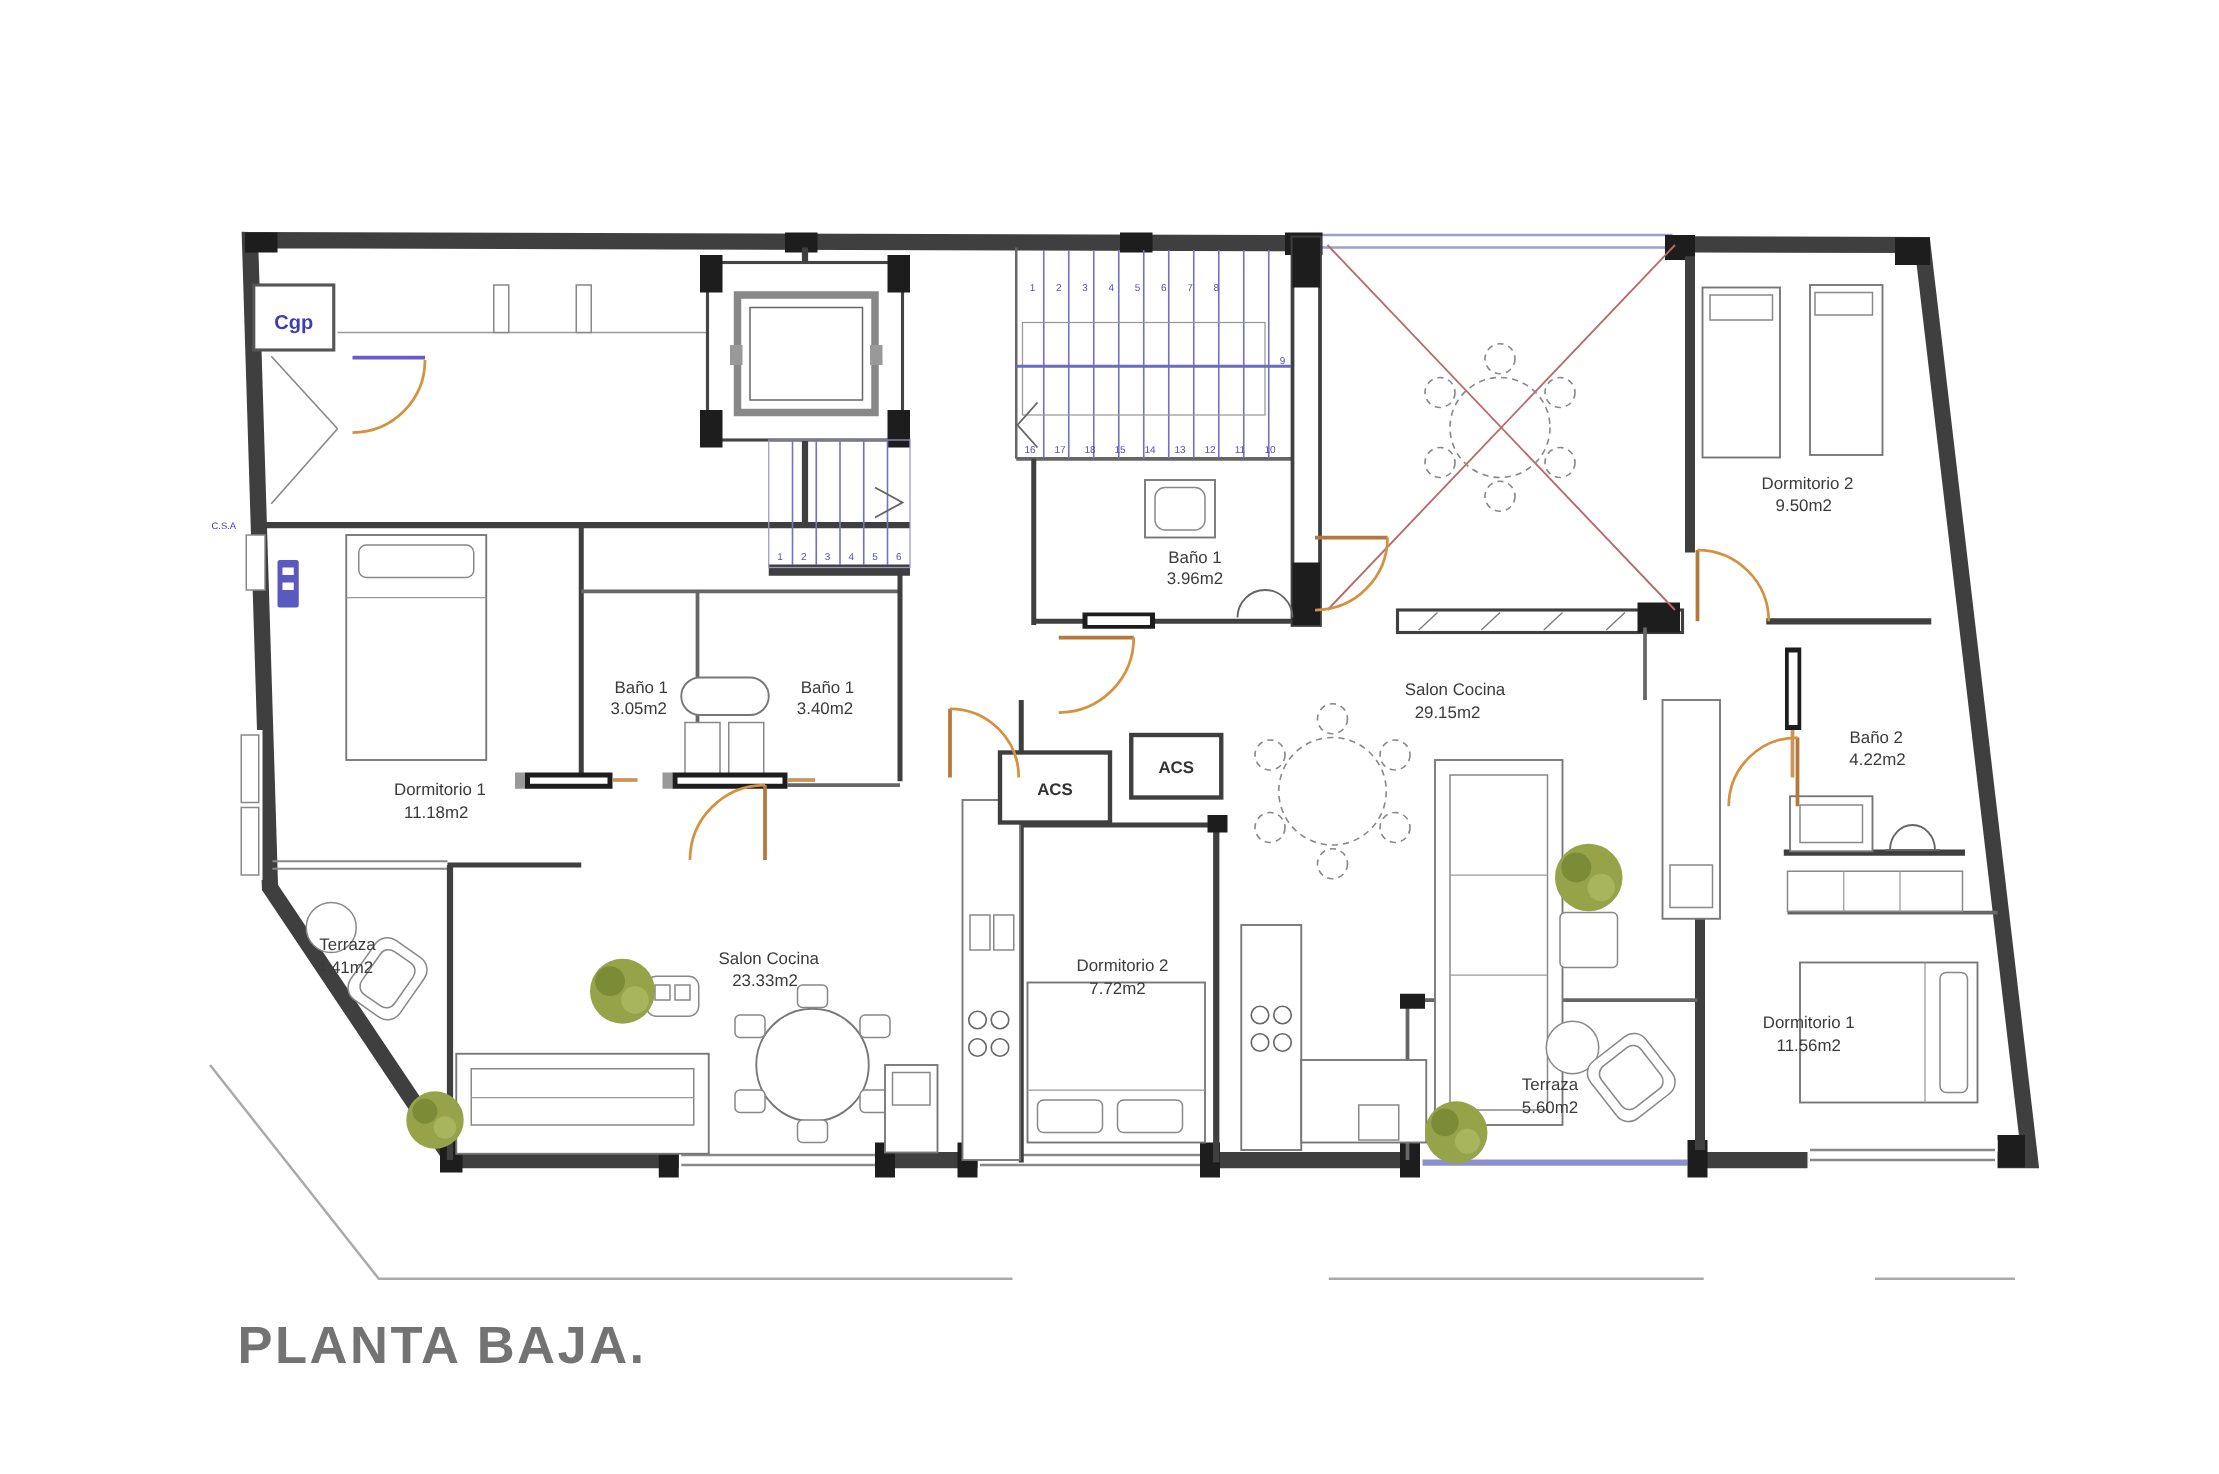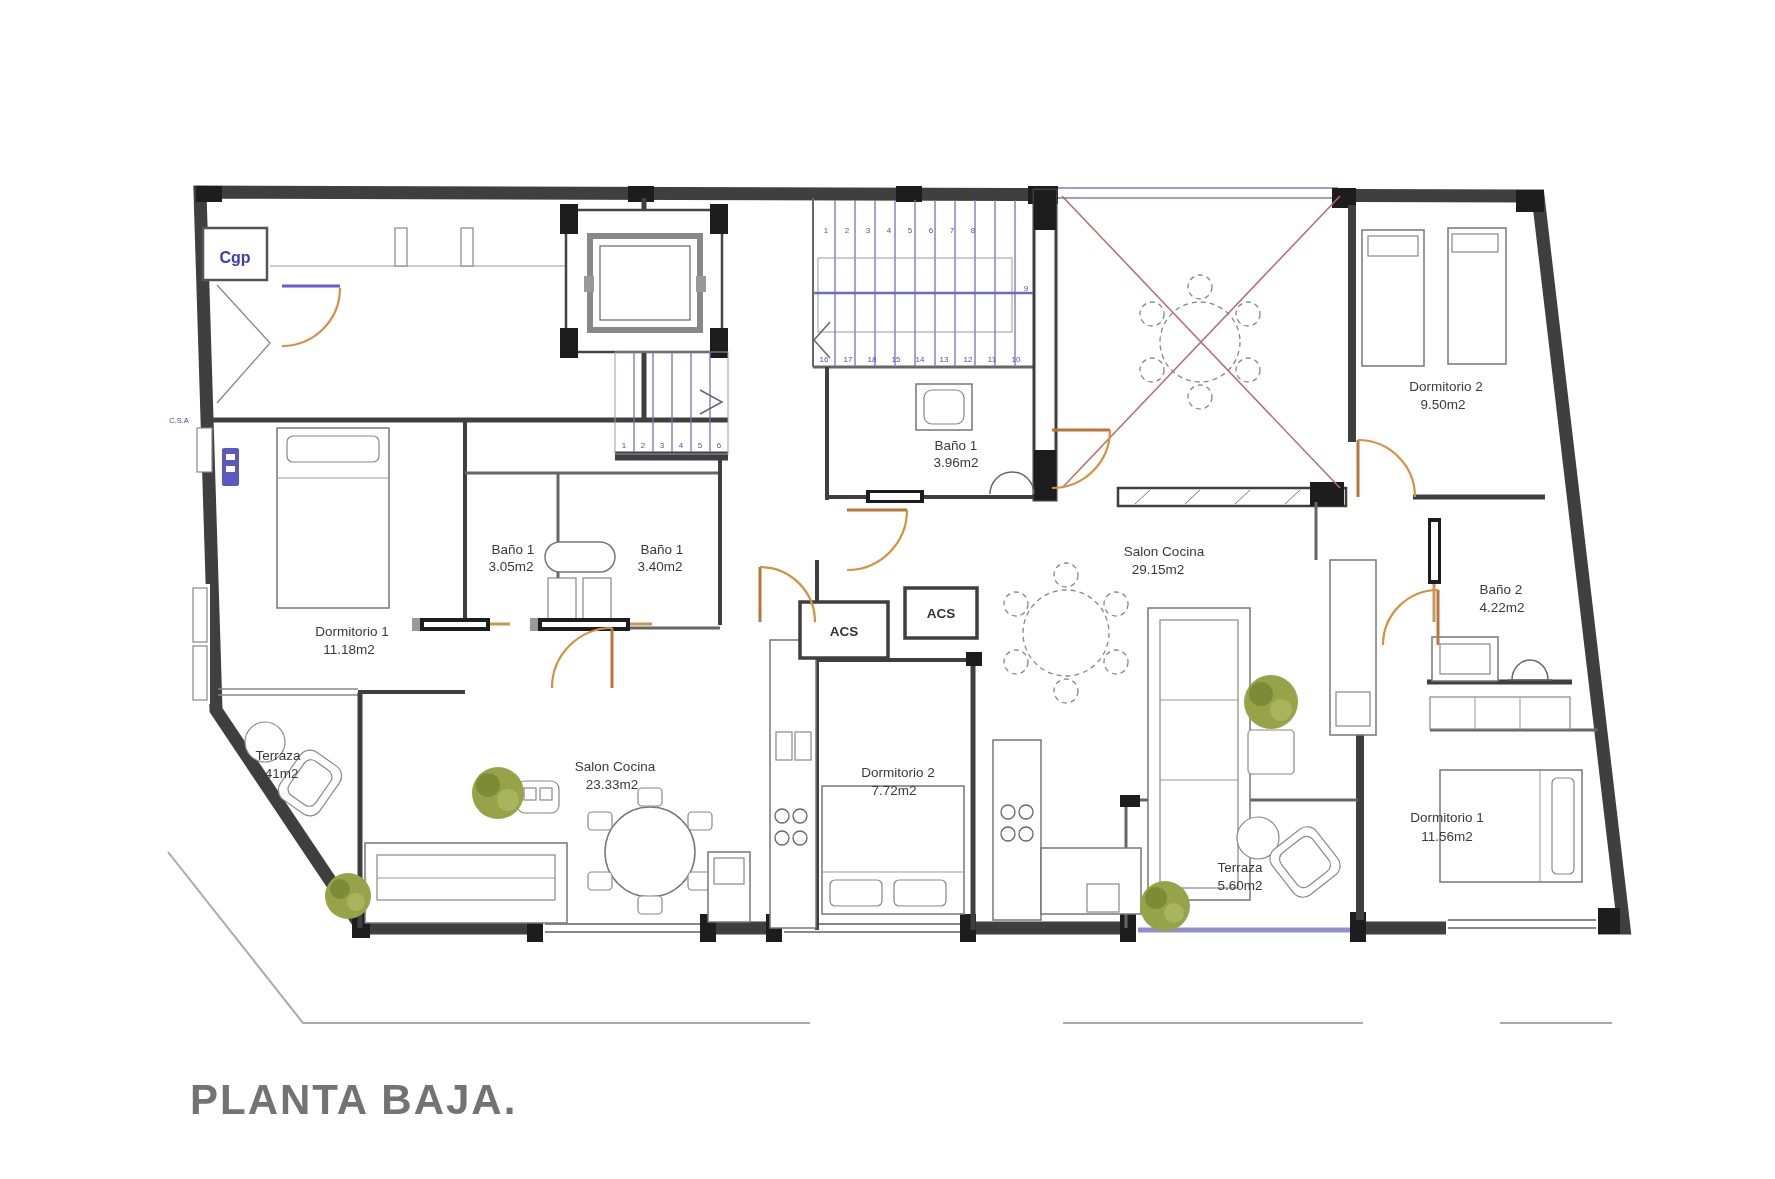--- a/index.html
+++ b/index.html
@@ -4,21 +4,21 @@
 <style>
   html,body{margin:0;padding:0;background:#ffffff;}
   #stage{position:relative;width:1775px;height:1179px;background:#ffffff;overflow:hidden;
          font-family:"Liberation Sans",sans-serif;}
   #plan-svg{position:absolute;left:0;top:0;}
   .rl{font:13.5px "Liberation Sans",sans-serif;fill:#3a3a3a;text-anchor:middle;}
   .tiny{font:8px "Liberation Sans",sans-serif;fill:#5050b8;text-anchor:middle;}
   .acs{font:bold 13.5px "Liberation Sans",sans-serif;fill:#333;text-anchor:middle;}
   .cgp{font:bold 16px "Liberation Sans",sans-serif;fill:#3c3cb4;text-anchor:middle;}
   .csa{font:7.5px "Liberation Sans",sans-serif;fill:#3c3cb4;text-anchor:middle;}
-  #plan-title{position:absolute;left:190px;top:1076px;font-size:42px;font-weight:bold;
+  #plan-title{position:absolute;left:190px;top:1052px;font-size:42px;font-weight:bold;
               color:#737373;letter-spacing:2px;font-family:"Liberation Sans",sans-serif;}
   .wall{stroke:#3f3f3f;fill:none;}
   .thin{stroke:#666;fill:none;}
   .furn{stroke:#777;fill:#fff;stroke-width:1.5;}
   .furn2{stroke:#888;fill:#fff;stroke-width:1.2;}
   .tread{stroke:#7373bd;stroke-width:1.3;}
   .door{stroke:#d4923f;stroke-width:2.2;fill:none;}
   .leaf{stroke:#b5773a;stroke-width:3;fill:none;}
   .dash{stroke:#888;fill:none;stroke-width:1.3;stroke-dasharray:5 4;}
   .blk{fill:#1d1d1d;}

